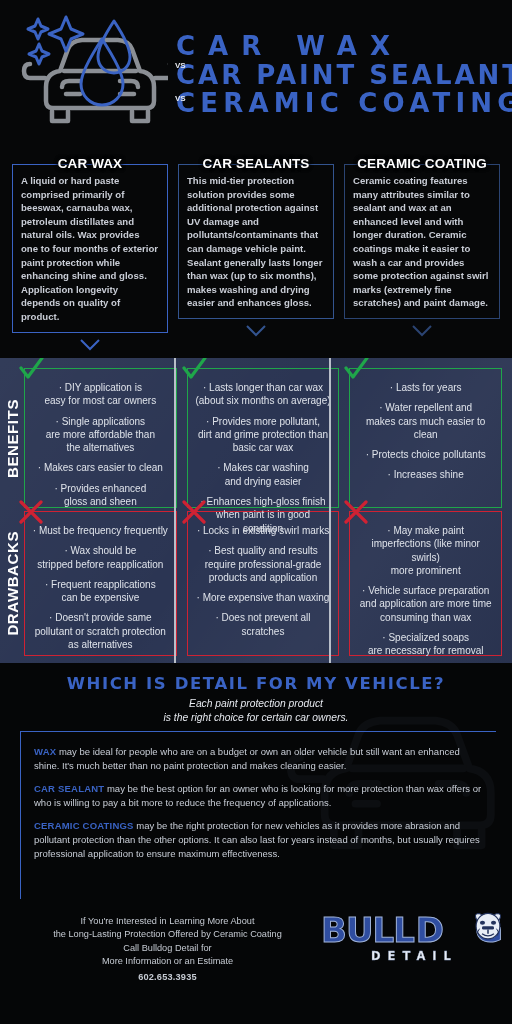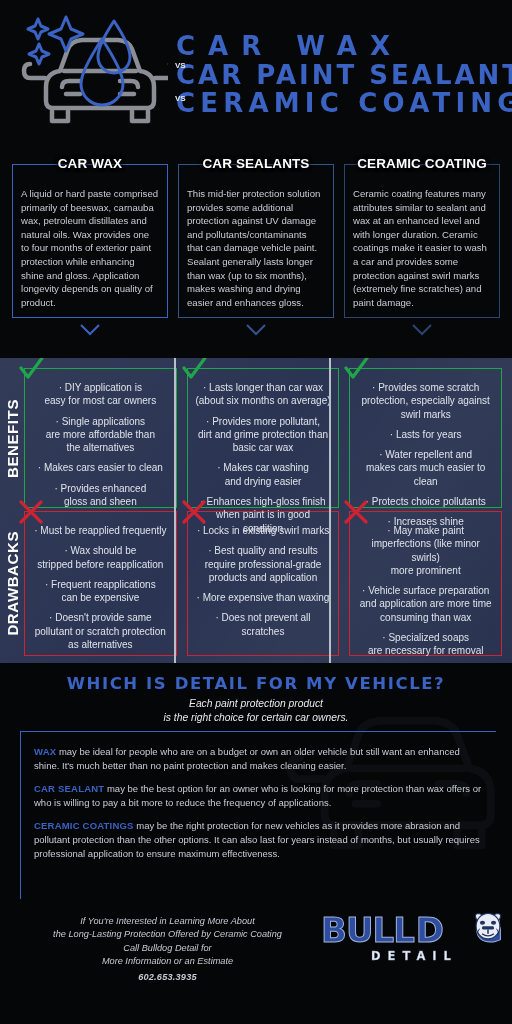--- a/index.html
+++ b/index.html
@@ -66,25 +66,26 @@
     font-weight:bold;
     font-size:13.5px;
     letter-spacing:0.1px;
     margin-bottom:-7px;
     position:relative;
     z-index:3;
     text-shadow:0 0 4px #060708, 0 0 4px #060708, 0 0 3px #060708;
   }
   .card-body {
     border:1.5px solid #3a63c4;
-    padding:22px 8px 8px 8px;
+    padding:9px 8px 8px 8px;
     font-size:9.6px;
     line-height:1.42;
     color:#c9cdd6;
     flex:0 0 auto;
+    font-weight:bold;
   }
   .card:nth-child(1) .card-body { border-color:#3a63c4; }
   .card:nth-child(2) .card-body { border-color:#33548f; }
   .card:nth-child(3) .card-body { border-color:#2b4472; }
   .chev {
     margin:5px auto 0 auto;
     width:22px; height:13px;
   }
 
   
@@ -222,21 +223,20 @@
     background:#050607;
     display:flex;
     align-items:flex-start;
     padding-top:16px;
   }
   .foot-text {
     flex:1 1 auto;
     text-align:center;
     padding-left:20px;
     padding-right:6px;
-    font-style:italic;
   }
   .foot-text div { font-size:9.2px; line-height:1.45; color:#c6cbd3; }
   .phone {
     margin-top:3px;
     font-size:15px;
     font-weight:bold;
     color:#3a63c4;
     letter-spacing:0.2px;
   }
   .logo-block {
@@ -359,40 +359,39 @@
             <p>· Makes car washing<br>and drying easier</p>
             <p>· Enhances high-gloss finish<br>when paint is in good condition</p>
           </div>
       </div>
       <div class="cellbox">
         <div class="frame"></div>
         <svg class="mark" viewBox="0 0 26 26">
             <path d="M3 12 L10 21 L24 2" fill="none" stroke="#1fa64a" stroke-width="3.2" stroke-linecap="round" stroke-linejoin="round"></path>
           </svg>
         <div class="cell-list">
-            <p>· Provides some scratch<br>protection, especially against<br>swirl marks</p>
             <p>· Lasts for years</p>
             <p>· Water repellent and<br>makes cars much easier to clean</p>
             <p>· Protects choice pollutants</p>
             <p>· Increases shine</p>
           </div>
       </div>
     </div>
 
     <div class="row drawbacks">
       <div class="side-label">
         <span>DRAWBACKS</span>
       </div>
       <div class="cellbox">
         <div class="frame"></div>
         <svg class="mark" viewBox="0 0 26 26">
             <path d="M3 3 L23 23 M23 3 L3 23" fill="none" stroke="#cf2233" stroke-width="3.2" stroke-linecap="round"></path>
           </svg>
         <div class="cell-list">
-            <p>· Must be reapplied frequently</p>
+            <p>· Must be frequency frequently</p>
             <p>· Wax should be<br>stripped before reapplication</p>
             <p>· Frequent reapplications<br>can be expensive</p>
             <p>· Doesn't provide same<br>pollutant or scratch protection<br>as alternatives</p>
           </div>
       </div>
       <div class="cellbox">
         <div class="frame"></div>
         <svg class="mark" viewBox="0 0 26 26">
             <path d="M3 3 L23 23 M23 3 L3 23" fill="none" stroke="#cf2233" stroke-width="3.2" stroke-linecap="round"></path>
           </svg>

